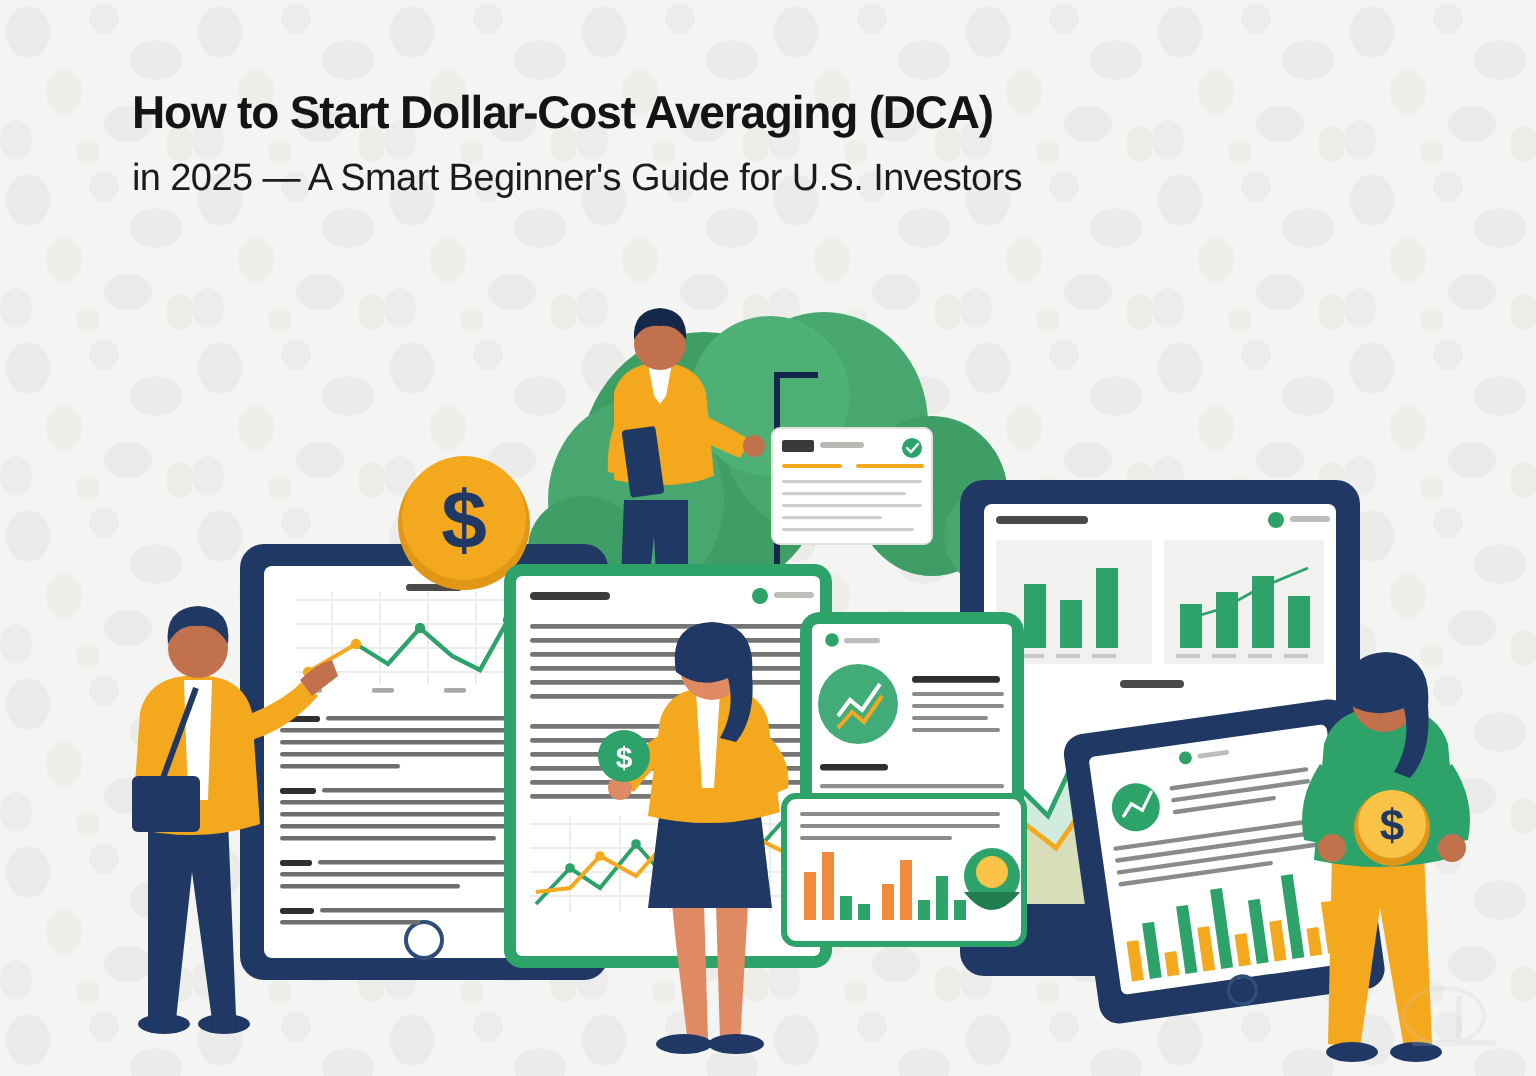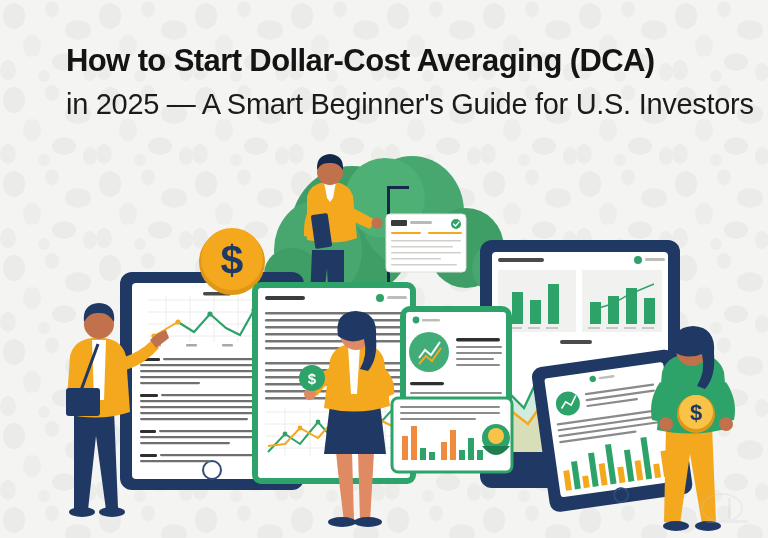--- a/index.html
+++ b/index.html
@@ -24,30 +24,30 @@
   }
 
   
   .heading {
     position:absolute;
     left:66px; top:44px;
     width:690px;
     z-index:40;
   }
   .title {
-    font-size:31px;
+    font-size:23px;
     font-weight:bold;
     letter-spacing:-0.6px;
     color:#141414;
     line-height:1.12;
     white-space:nowrap;
   }
   .subtitle {
     margin-top:9px;
-    font-size:29px;
+    font-size:19px;
     font-weight:400;
     letter-spacing:-0.3px;
     color:#1b1b1b;
     line-height:1.15;
     white-space:nowrap;
   }
 
   
   .stage { position:absolute; left:0; top:0; width:768px; height:538px; z-index:10; }
   .stage svg { display:block; }

